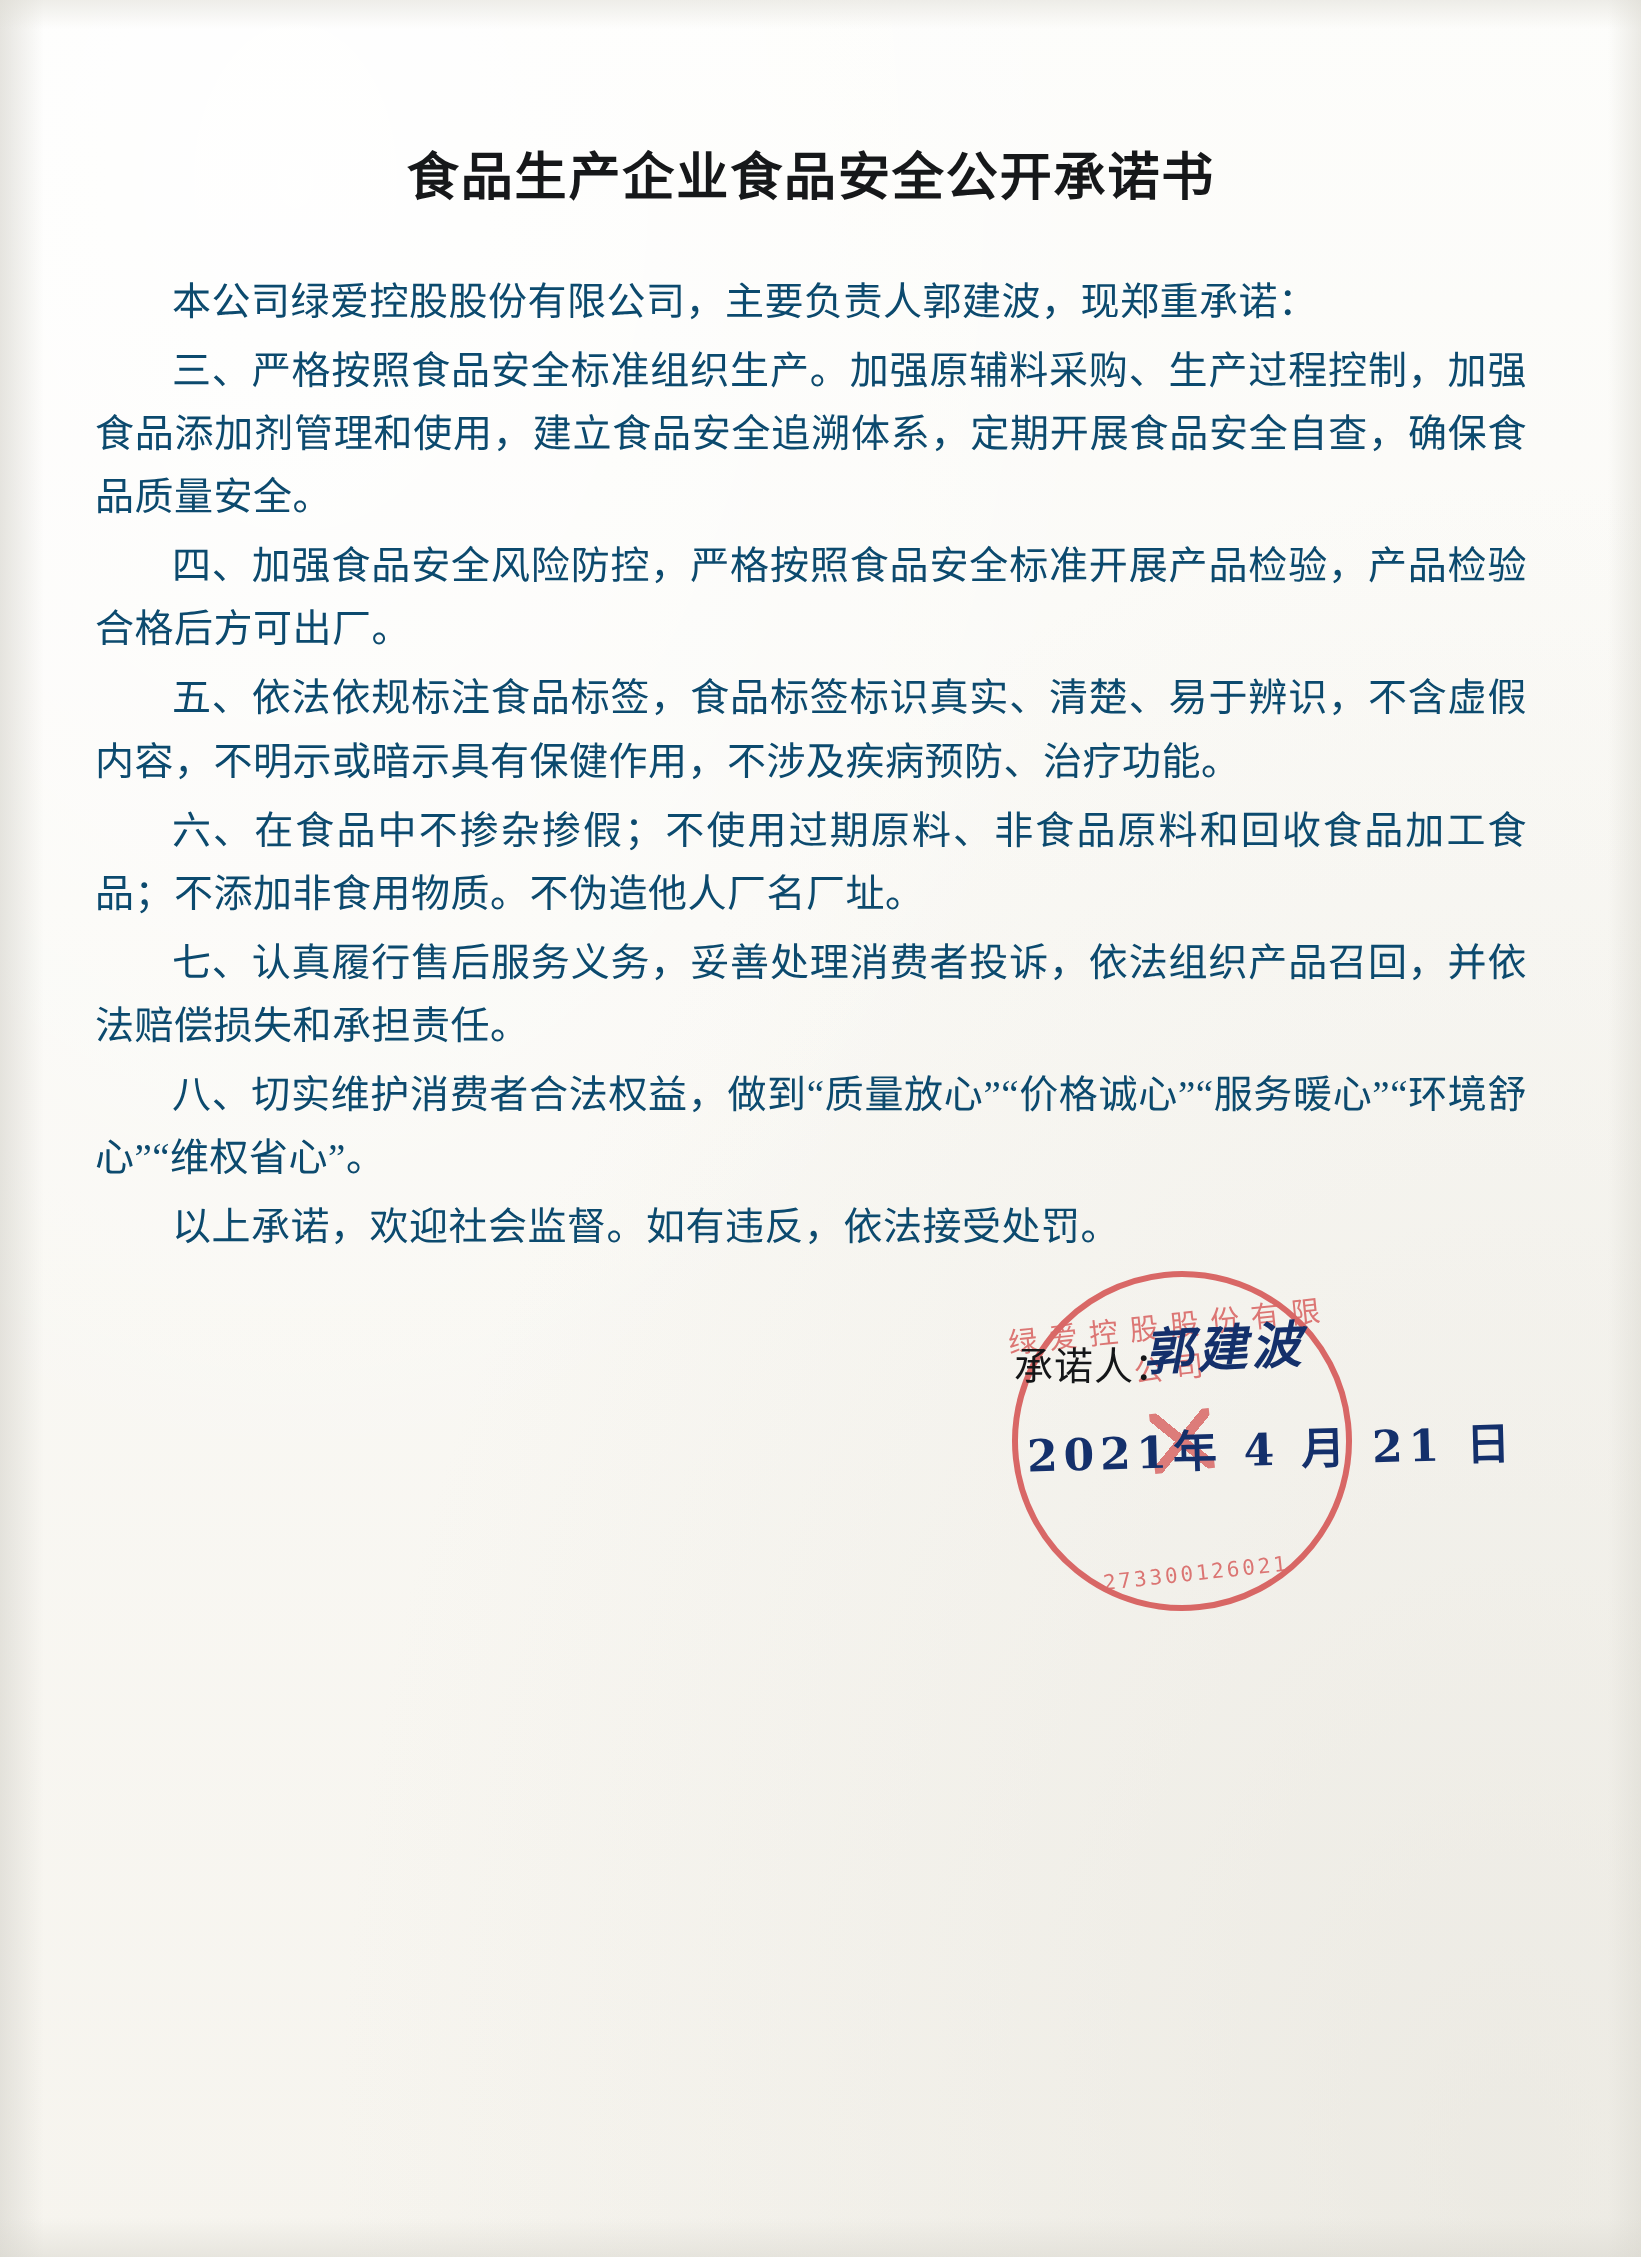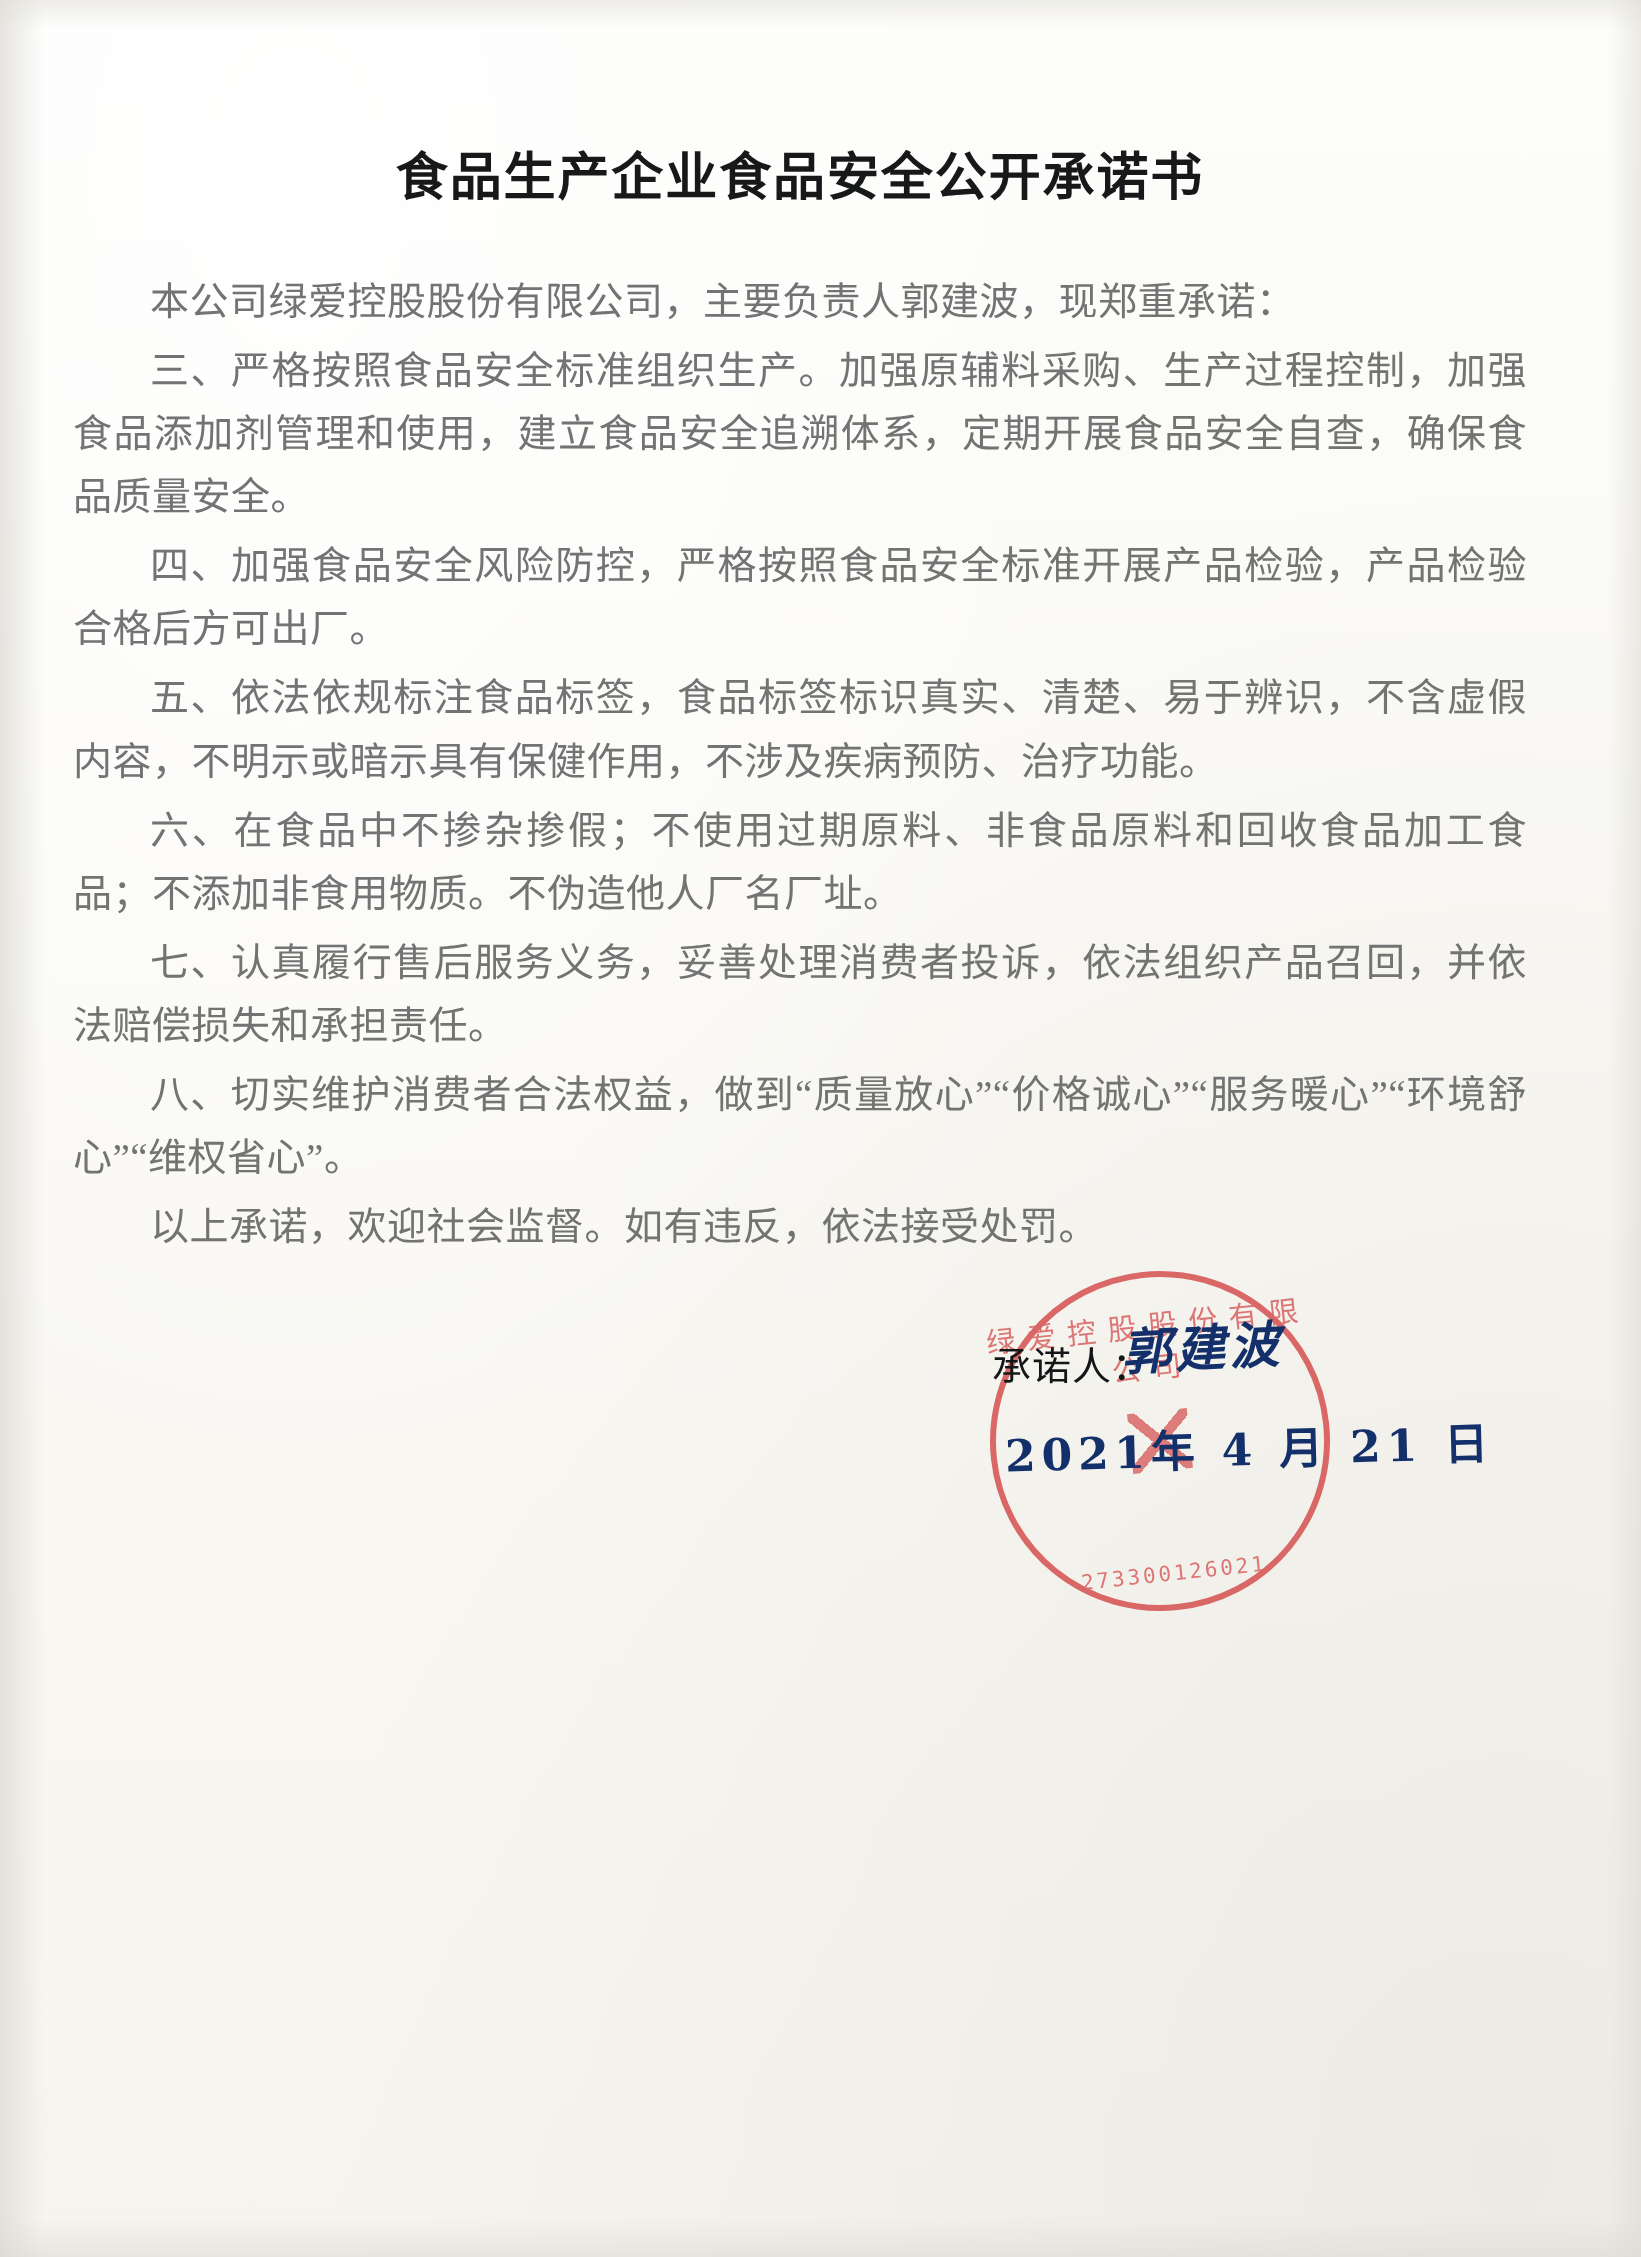--- a/index.html
+++ b/index.html
@@ -54,39 +54,39 @@
   .edge-bottom {
     position: absolute;
     left: 0; right: 0; bottom: 0; height: 39px;
     background: linear-gradient(0deg, #d9d7cf 0%, rgba(250,249,245,0) 100%);
     opacity: .5;
     pointer-events: none;
   }
 
   .content {
     position: relative;
-    padding: 145px 114px 0 73px;
+    padding: 145px 114px 0 95px;
     z-index: 2;
   }
 
   .doc-title {
     text-align: center;
     font-family: "DejaVu Sans", "Liberation Sans", sans-serif;
     font-weight: bold;
     font-size: 52px;
     letter-spacing: 1.9px;
     color: #16181a;
     margin: 0 0 60px 0;
     line-height: 1.25;
   }
 
   .para {
     font-size: 39px;
     line-height: 1.62;
-    color: #737373;
+    color: #0c4a6e;
     text-indent: 77px;
     margin: 0 0 5.8px 0;
     text-align: justify;
     text-justify: inter-ideograph;
     letter-spacing: 0.5px;
   }
 
   .signature-block {
     position: relative;
     margin-top: 42px;

